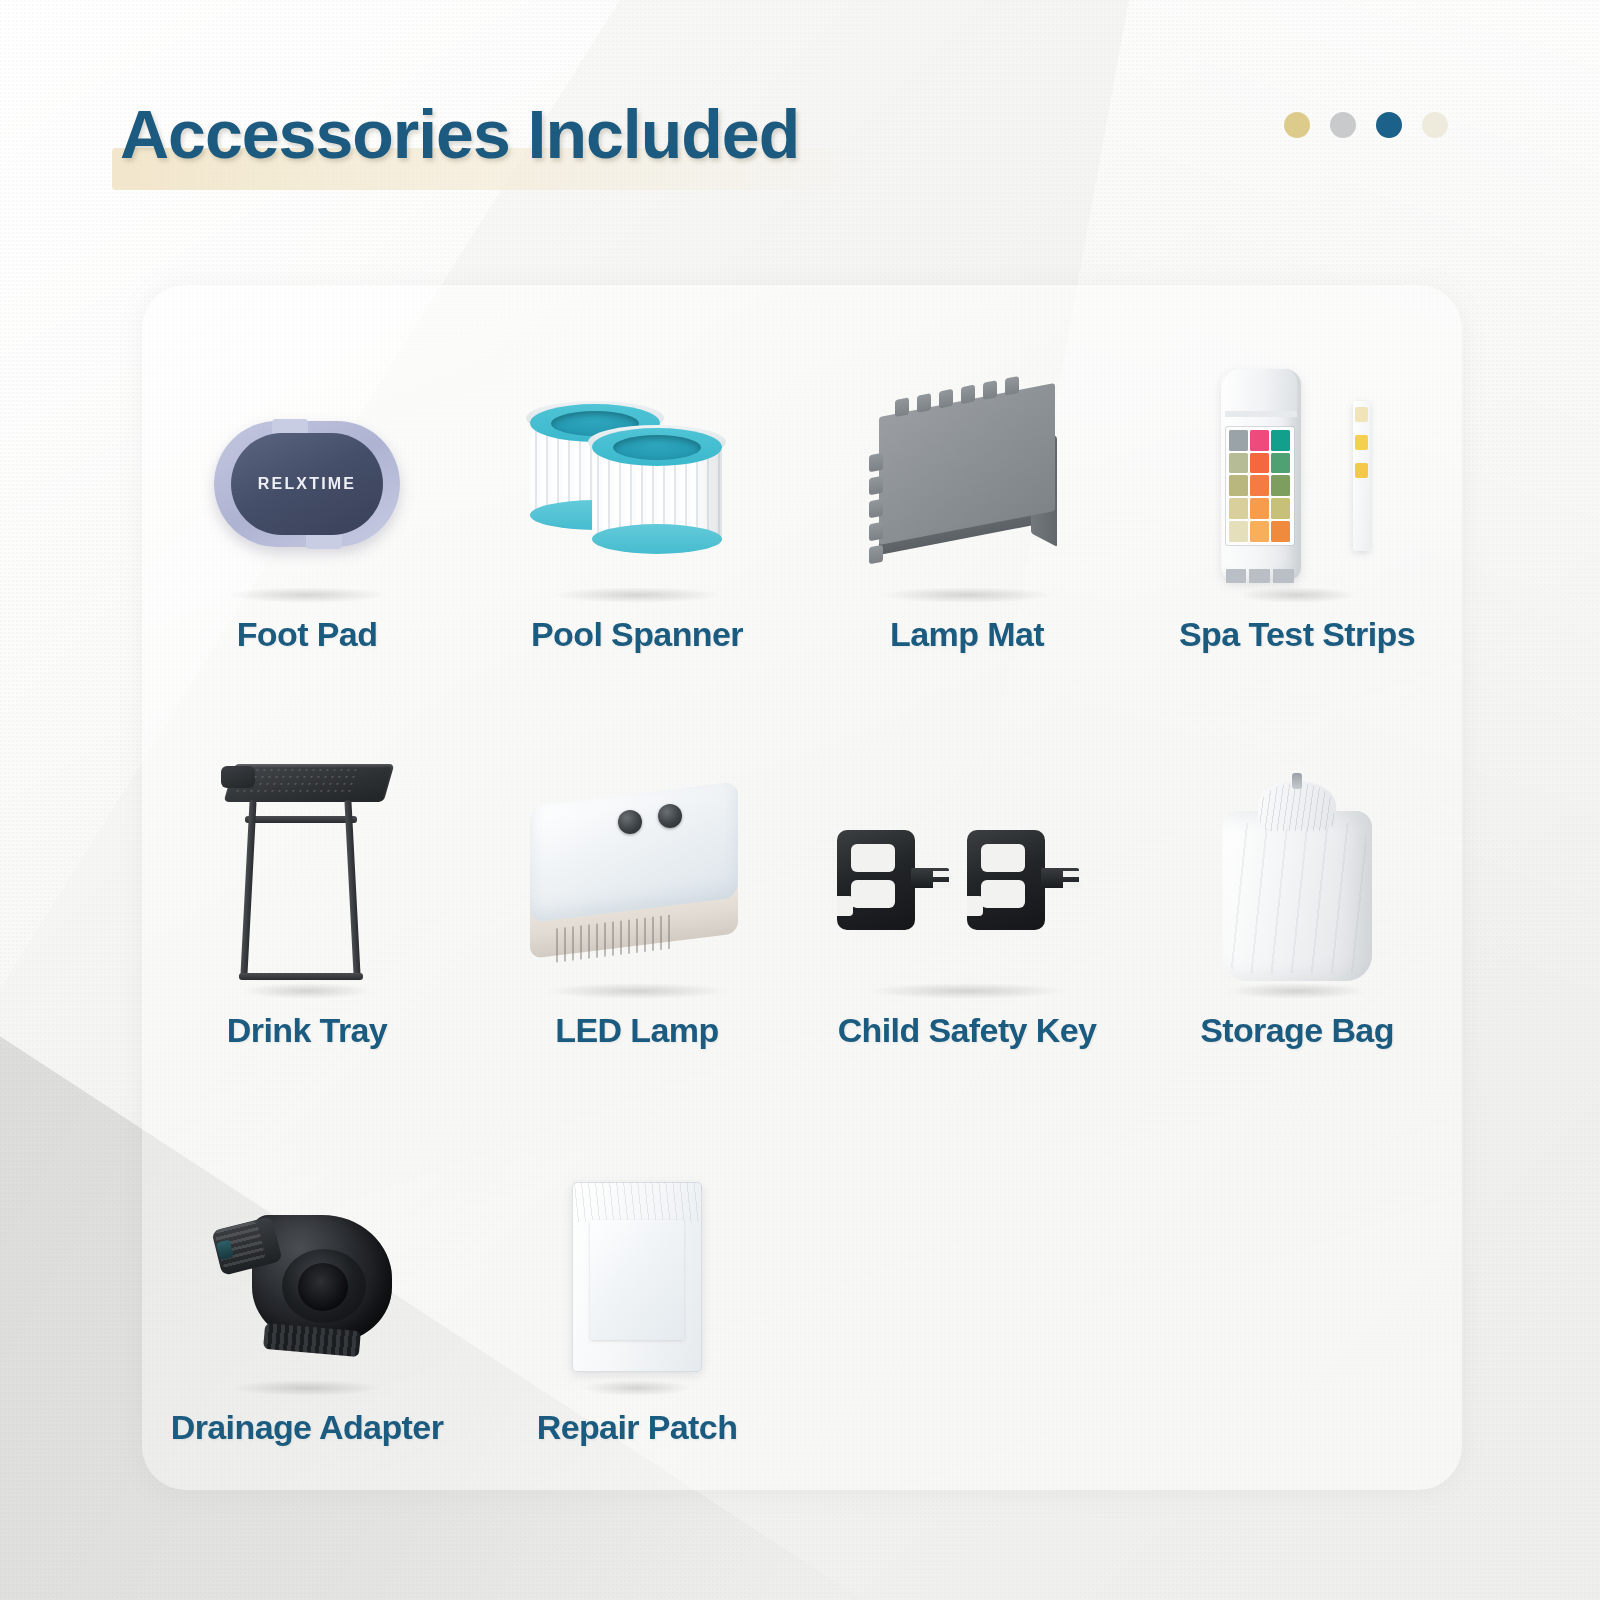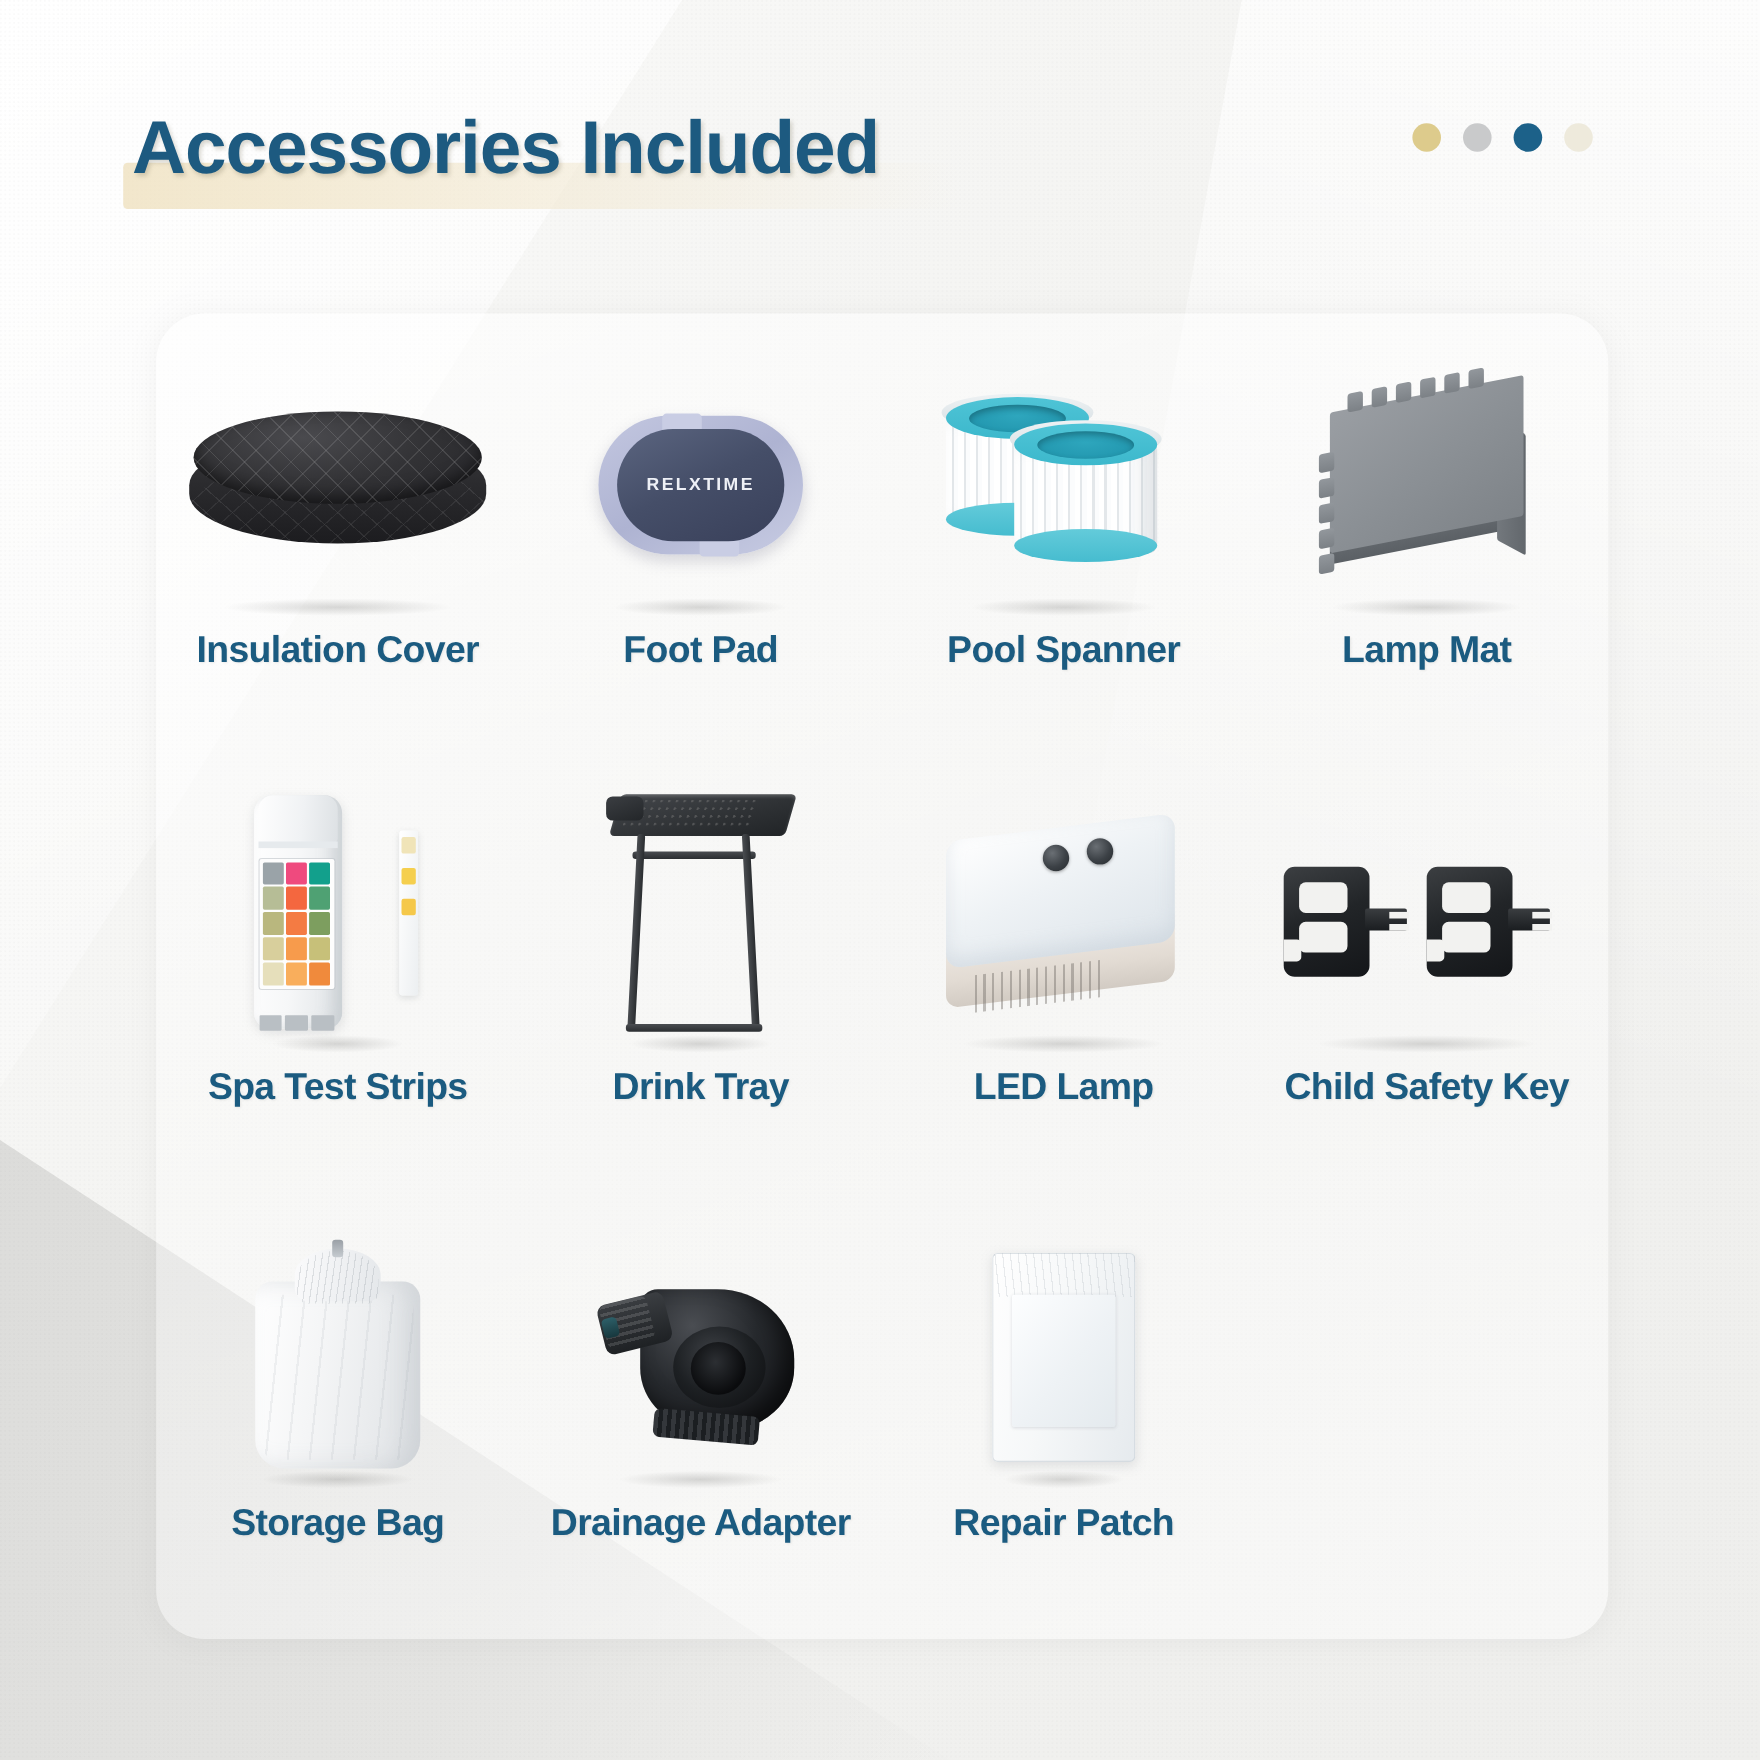--- a/index.html
+++ b/index.html
@@ -45,21 +45,21 @@
 
   
   #card{position:absolute;left:142px;top:285px;width:1320px;height:1205px;
     border-radius:44px;
     background:linear-gradient(160deg,rgba(255,255,255,.62) 0%,rgba(255,255,255,.34) 48%,rgba(255,255,255,.5) 100%);
     box-shadow:0 2px 26px rgba(150,150,145,.10);}
 
   
   #grid{position:absolute;left:142px;top:300px;width:1320px;height:1190px;
     display:grid;grid-template-columns:repeat(4,1fr);grid-template-rows:repeat(3,1fr);}
-  .cell{display:flex;flex-direction:column;align-items:center;justify-content:flex-start;
+  .cell{display:flex;flex-direction:column;align-items:center;justify-content:center;
     position:relative;padding-top:16px;}
   .art{height:250px;width:100%;display:flex;align-items:center;justify-content:center;position:relative;}
   .caption{font-size:34px;font-weight:bold;color:#1b5b80;letter-spacing:-0.6px;
     white-space:nowrap;margin-top:6px;text-shadow:1px 1px 2px rgba(150,150,145,.18);}
   .shadow{position:absolute;bottom:6px;left:50%;transform:translateX(-50%);
     width:150px;height:16px;border-radius:50%;
     background:radial-gradient(ellipse,rgba(120,120,118,.28) 0%,rgba(120,120,118,0) 70%);}
 
   
   .cover{position:relative;width:270px;height:135px;}
@@ -251,34 +251,20 @@
   <span class="dot" style="background:#ddcb8c"></span>
   <span class="dot" style="background:#c9cacb"></span>
   <span class="dot" style="background:#1c6189"></span>
   <span class="dot" style="background:#eeeadc"></span>
 </div>
 
 <div id="card"></div>
 
 <div id="grid">
 
-  <div class="cell">
-    <div class="art">
-      <div class="cover">
-        <div class="cover-body">
-            <div class="quilt2"></div>
-          </div>
-        <div class="cover-top">
-            <div class="quilt"></div>
-          </div>
-      </div>
-      <div class="shadow" style="width:210px"></div>
-    </div>
-    <div class="caption">Insulation Cover</div>
-  </div>
 
   <div class="cell">
     <div class="art">
       <div class="fp">
         <div class="fp-notch" style="left:58px;top:-2px;"></div>
         <div class="fp-notch" style="right:58px;bottom:-2px;"></div>
         <div class="fp-inner">
           <span class="fp-brand">RelxTime</span>
         </div>
       </div>

